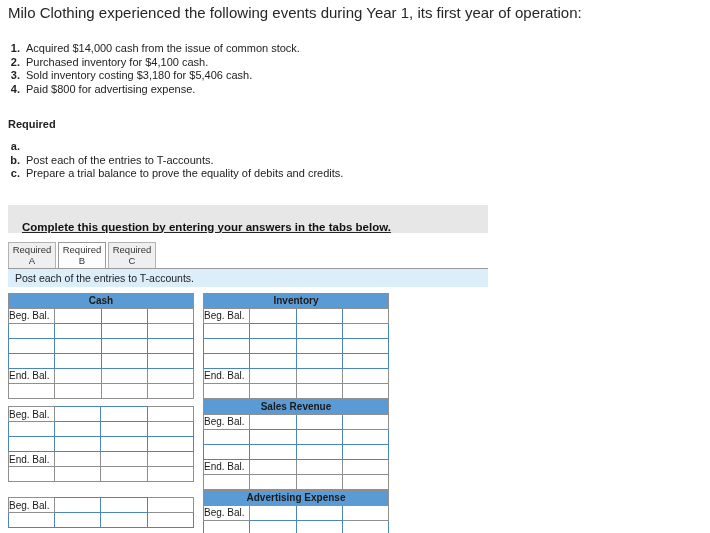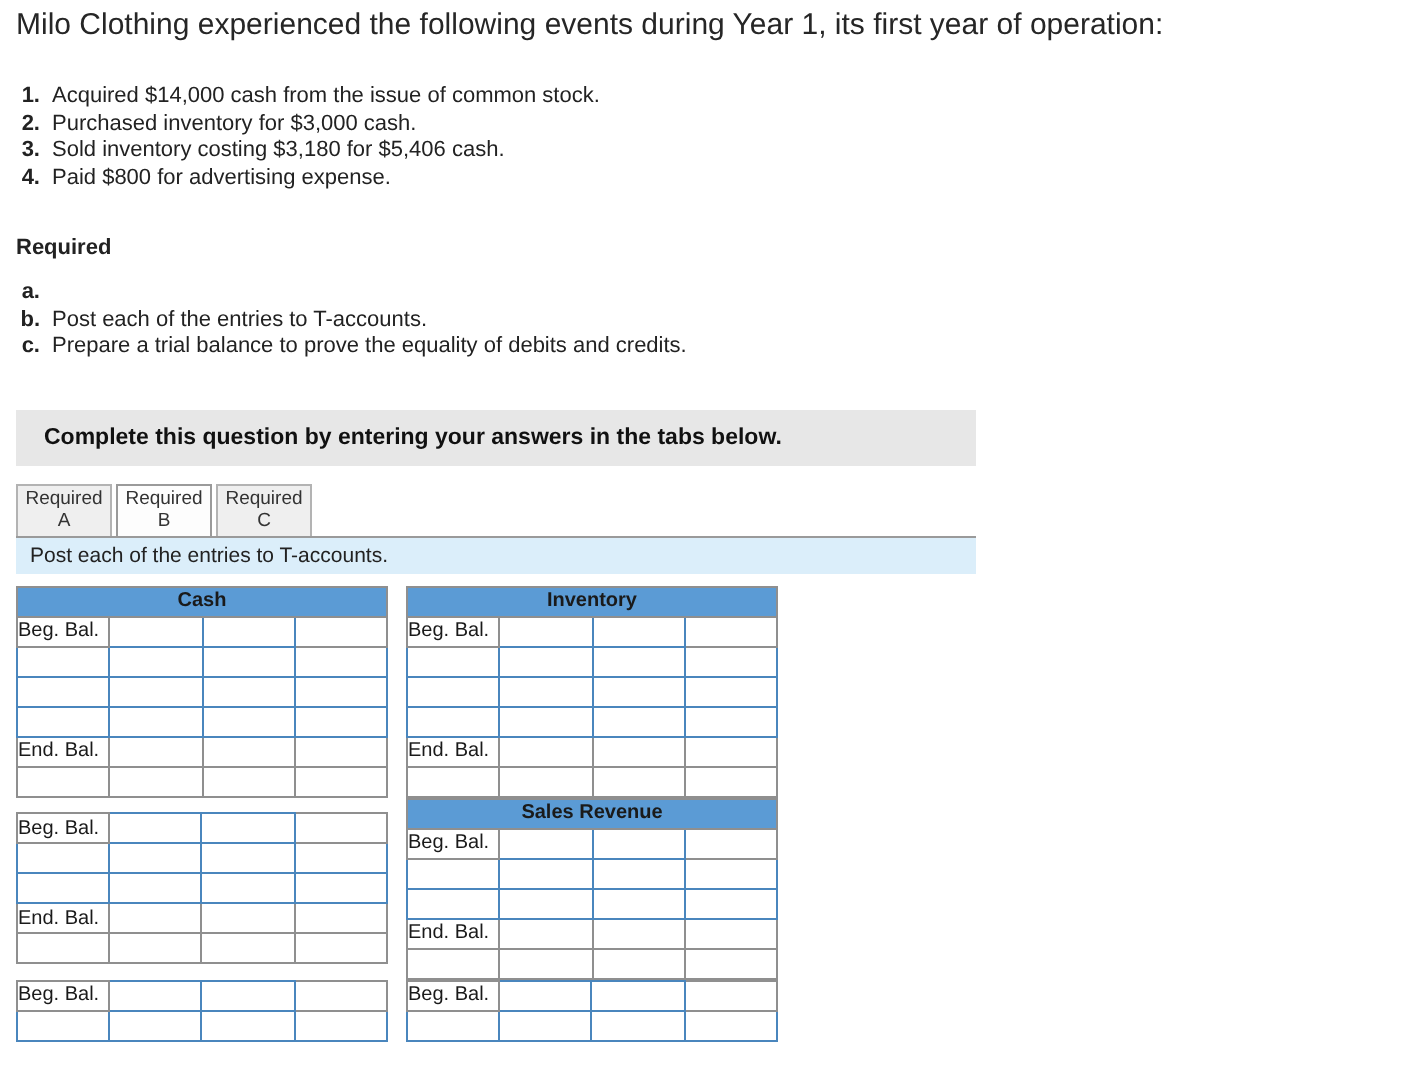--- a/index.html
+++ b/index.html
@@ -67,21 +67,22 @@
     flex: 0 0 auto;
   }
 
   
   .banner {
     margin: 24px 0 0 8px;
     width: 480px;
     height: 28px;
     background: #e7e7e7;
     display: flex;
-    align-items: center;
+    align-items: flex-end;
+    text-decoration: underline;
   }
   .banner-text {
     font-weight: bold;
     font-size: 11.5px;
     color: #111;
     padding-left: 14px;
   }
 
   
   .tabs {
@@ -191,21 +192,21 @@
   <div class="intro-line">Milo Clothing experienced the following events during Year 1, its first year of operation:</div>
 </div>
 
 <ul class="txn-list" id="txn-list">
     <li class="txn-row">
       <span class="txn-num">1.</span>
       <span class="txn-text">Acquired $14,000 cash from the issue of common stock.</span>
     </li>
     <li class="txn-row">
       <span class="txn-num">2.</span>
-      <span class="txn-text">Purchased inventory for $3,000 cash.</span>
+      <span class="txn-text">Purchased inventory for $4,100 cash.</span>
     </li>
     <li class="txn-row">
       <span class="txn-num">3.</span>
       <span class="txn-text">Sold inventory costing $3,180 for $5,406 cash.</span>
     </li>
     <li class="txn-row">
       <span class="txn-num">4.</span>
       <span class="txn-text">Paid $800 for advertising expense.</span>
     </li>
   </ul>
@@ -427,20 +428,23 @@
             <td class="cellbox inputcell divider-left"></td>
             <td class="cellbox inputcell"></td>
             <td class="cellbox inputcell"></td>
           </tr>
         </tbody>
       </table>
       <div class="tacct-gap"></div>
       <table class="tacct">
         <tbody>
           <tr>
+            <th class="tacct-title" colspan="4">Advertising Expense</th>
+          </tr>
+          <tr>
             <td class="lbl">Beg. Bal.</td>
             <td class="cellbox inputcell divider-left"></td>
             <td class="cellbox inputcell"></td>
             <td class="cellbox plain"></td>
           </tr>
           <tr>
             <td class="cellbox inputcell"></td>
             <td class="cellbox inputcell divider-left"></td>
             <td class="cellbox inputcell"></td>
             <td class="cellbox inputcell"></td>

